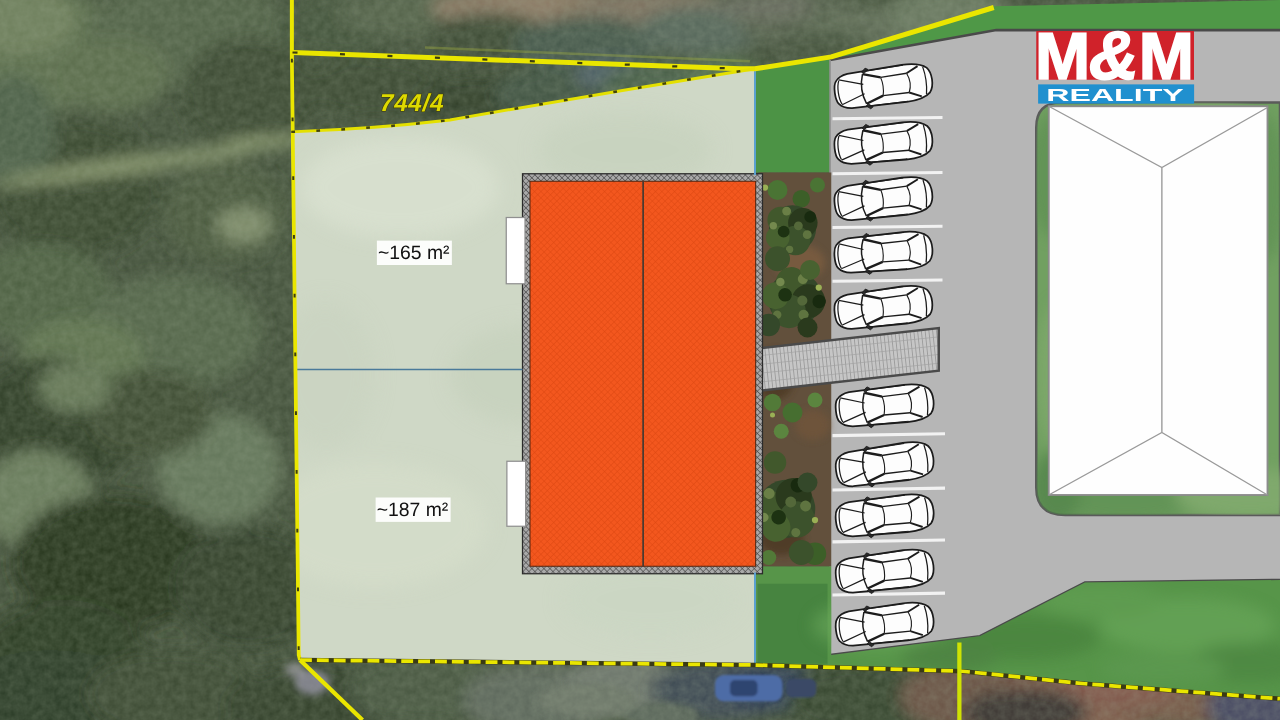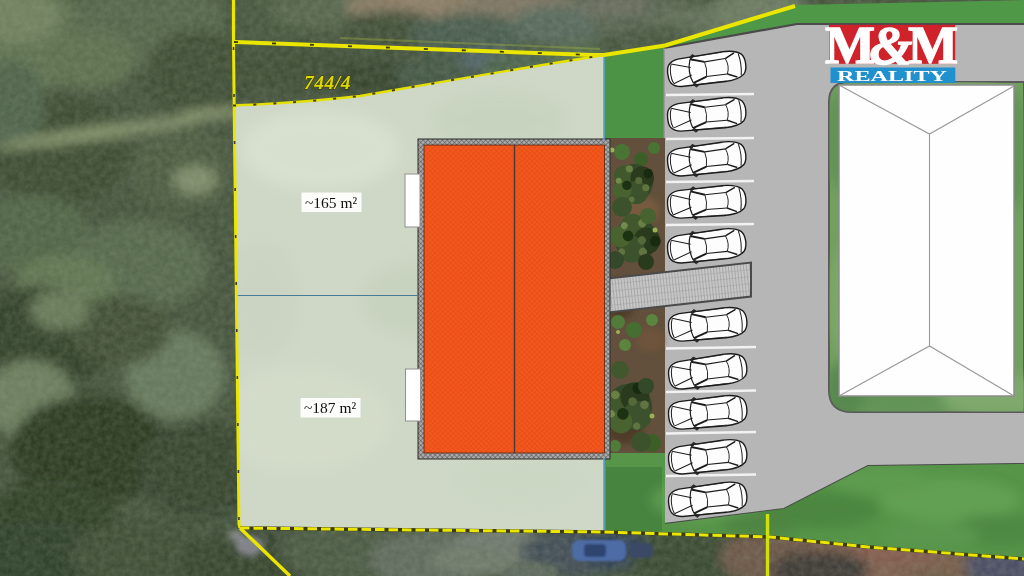--- a/index.html
+++ b/index.html
@@ -1,16 +1,16 @@
 <!DOCTYPE html>
 <html><head>
 <meta charset="utf-8">
 <style>
 html,body{margin:0;padding:0}
-#c{position:relative;width:1024px;height:576px;overflow:hidden;font-family:Liberation Serif, serif;background:#0369a1}
+#c{position:relative;width:1024px;height:576px;overflow:hidden;font-family:Liberation Sans, sans-serif;background:#0369a1}
 svg{display:block}
 </style>
 </head>
 <body>
 <div id="c">
 <svg width="1024" height="576" viewBox="0 0 1024 576">
 <defs>
 <filter id="b6" x="-40%" y="-40%" width="180%" height="180%">
           <feGaussianBlur stdDeviation="6"></feGaussianBlur>
         </filter>

